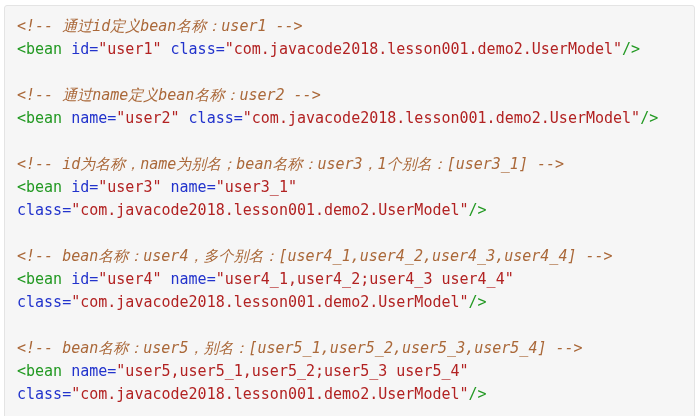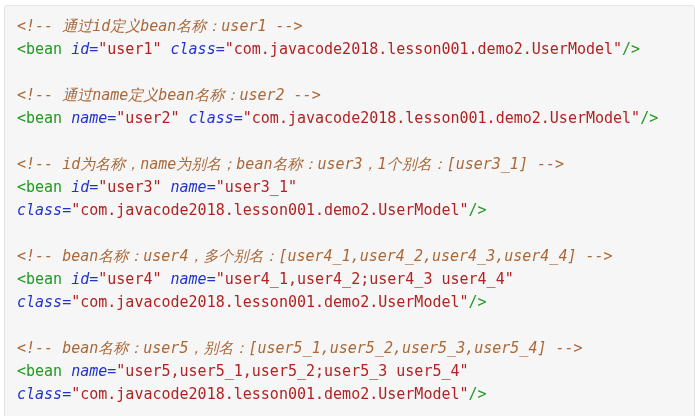--- a/index.html
+++ b/index.html
@@ -21,20 +21,20 @@
     padding: 9px 12px;
     font-family: "DejaVu Sans Mono", "Liberation Mono", monospace, "DejaVu Sans", sans-serif;
     font-size: 15px;
     line-height: 23px;
     white-space: pre;
     overflow: hidden;
   }
   .line { min-height: 23px; }
   .tok-comment { color: var(--c-comment, #aa6839); font-style: italic; }
   .tok-tag     { color: var(--c-tag, #229922); }
-  .tok-attr    { color: var(--c-attr, #2233cc); font-style: italic; }
+  .tok-attr    { color: var(--c-attr, #2233cc); }
   .tok-string  { color: var(--c-string, #b22222); }
   .tok-plain   { color: var(--c-plain, #333333); }
 </style>
 </head>
 <body>
 
 <pre class="code-block"><div class="line"><span class="tok-comment">&lt;!-- 通过id定义bean名称：user1 --&gt;</span></div><div class="line"><span class="tok-tag">&lt;bean</span><span class="tok-plain"> </span><span class="tok-attr">id=</span><span class="tok-string">"user1"</span><span class="tok-plain"> </span><span class="tok-attr">class=</span><span class="tok-string">"com.javacode2018.lesson001.demo2.UserModel"</span><span class="tok-tag">/&gt;</span></div><div class="line"></div><div class="line"><span class="tok-comment">&lt;!-- 通过name定义bean名称：user2 --&gt;</span></div><div class="line"><span class="tok-tag">&lt;bean</span><span class="tok-plain"> </span><span class="tok-attr">name=</span><span class="tok-string">"user2"</span><span class="tok-plain"> </span><span class="tok-attr">class=</span><span class="tok-string">"com.javacode2018.lesson001.demo2.UserModel"</span><span class="tok-tag">/&gt;</span></div><div class="line"></div><div class="line"><span class="tok-comment">&lt;!-- id为名称，name为别名；bean名称：user3，1个别名：[user3_1] --&gt;</span></div><div class="line"><span class="tok-tag">&lt;bean</span><span class="tok-plain"> </span><span class="tok-attr">id=</span><span class="tok-string">"user3"</span><span class="tok-plain"> </span><span class="tok-attr">name=</span><span class="tok-string">"user3_1"</span></div><div class="line"><span class="tok-attr">class=</span><span class="tok-string">"com.javacode2018.lesson001.demo2.UserModel"</span><span class="tok-tag">/&gt;</span></div><div class="line"></div><div class="line"><span class="tok-comment">&lt;!-- bean名称：user4，多个别名：[user4_1,user4_2,user4_3,user4_4] --&gt;</span></div><div class="line"><span class="tok-tag">&lt;bean</span><span class="tok-plain"> </span><span class="tok-attr">id=</span><span class="tok-string">"user4"</span><span class="tok-plain"> </span><span class="tok-attr">name=</span><span class="tok-string">"user4_1,user4_2;user4_3 user4_4"</span></div><div class="line"><span class="tok-attr">class=</span><span class="tok-string">"com.javacode2018.lesson001.demo2.UserModel"</span><span class="tok-tag">/&gt;</span></div><div class="line"></div><div class="line"><span class="tok-comment">&lt;!-- bean名称：user5，别名：[user5_1,user5_2,user5_3,user5_4] --&gt;</span></div><div class="line"><span class="tok-tag">&lt;bean</span><span class="tok-plain"> </span><span class="tok-attr">name=</span><span class="tok-string">"user5,user5_1,user5_2;user5_3 user5_4"</span></div><div class="line"><span class="tok-attr">class=</span><span class="tok-string">"com.javacode2018.lesson001.demo2.UserModel"</span><span class="tok-tag">/&gt;</span></div></pre>
 
 </body></html>

